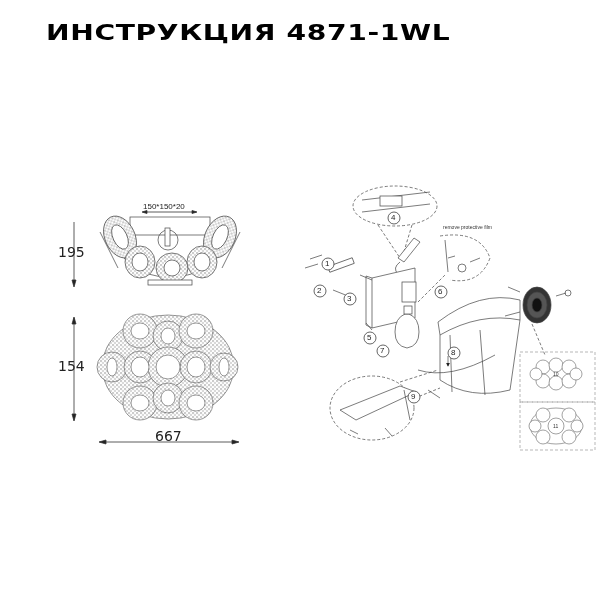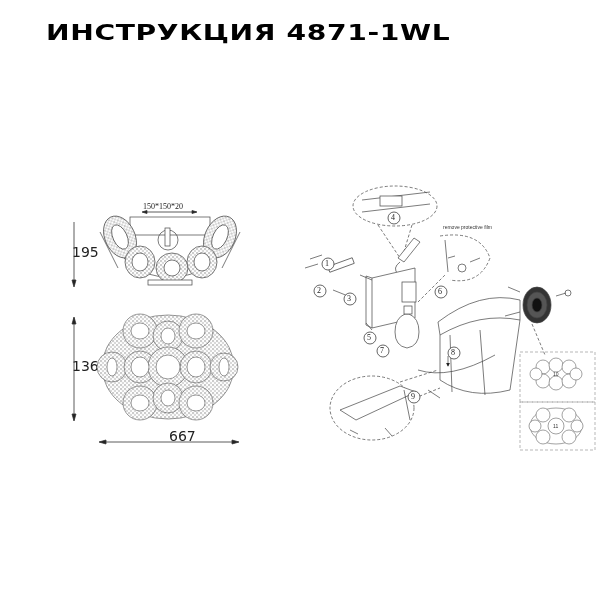--- a/index.html
+++ b/index.html
@@ -1,29 +1,29 @@
 <!DOCTYPE html>
 <html><head>
 <meta charset="utf-8">
 <style>
   html, body { margin:0; padding:0; background:#ffffff; }
   body { width:600px; height:600px; position:relative; overflow:hidden; font-family:"DejaVu Sans", sans-serif; color:#111; }
   .title { position:absolute; left:46px; top:20px; font-family:"DejaVu Sans", sans-serif; font-weight:900; font-size:22px; letter-spacing:0.5px; transform:scaleX(1.28); transform-origin:left top; color:#000; white-space:nowrap; }
-  .dim { position:absolute; font-family:"DejaVu Sans", sans-serif; font-size:14px; color:#222;margin-left:14px; }
-  .small { position:absolute; font-family:Liberation Serif, serif; font-size:8px; color:#222; white-space:nowrap; }
+  .dim { position:absolute; font-family:"DejaVu Sans", sans-serif; font-size:14px; color:#222; }
+  .small { position:absolute; font-family:Liberation Sans, sans-serif; font-size:8px; color:#222; white-space:nowrap; }
   .tiny { position:absolute; font-family:"Liberation Sans", sans-serif; font-size:5px; color:#333; white-space:nowrap; }
   svg { position:absolute; left:0; top:0; }
 </style>
 </head>
 <body>
 
 <div class="title">ИНСТРУКЦИЯ 4871-1WL</div>
 
 <div class="dim" style="left:58px; top:244px;">195</div>
-<div class="dim" style="left:58px; top:358px;">136</div>
+<div class="dim" style="left:58px; top:358px;">154</div>
 <div class="dim" style="left:155px; top:428px;">667</div>
 <div class="small" style="left:143px; top:202px;">150*150*20</div>
 <div class="tiny" style="left:443px; top:224px;">remove protective film</div>
 
 <svg width="600" height="600" viewBox="0 0 600 600">
   <defs>
     <pattern id="crys" width="4" height="4" patternUnits="userSpaceOnUse">
       <rect width="4" height="4" fill="#fff"></rect>
       <circle cx="1" cy="1" r="0.8" fill="none" stroke="#777" stroke-width="0.4"></circle>
       <circle cx="3" cy="3" r="0.8" fill="none" stroke="#999" stroke-width="0.4"></circle>

